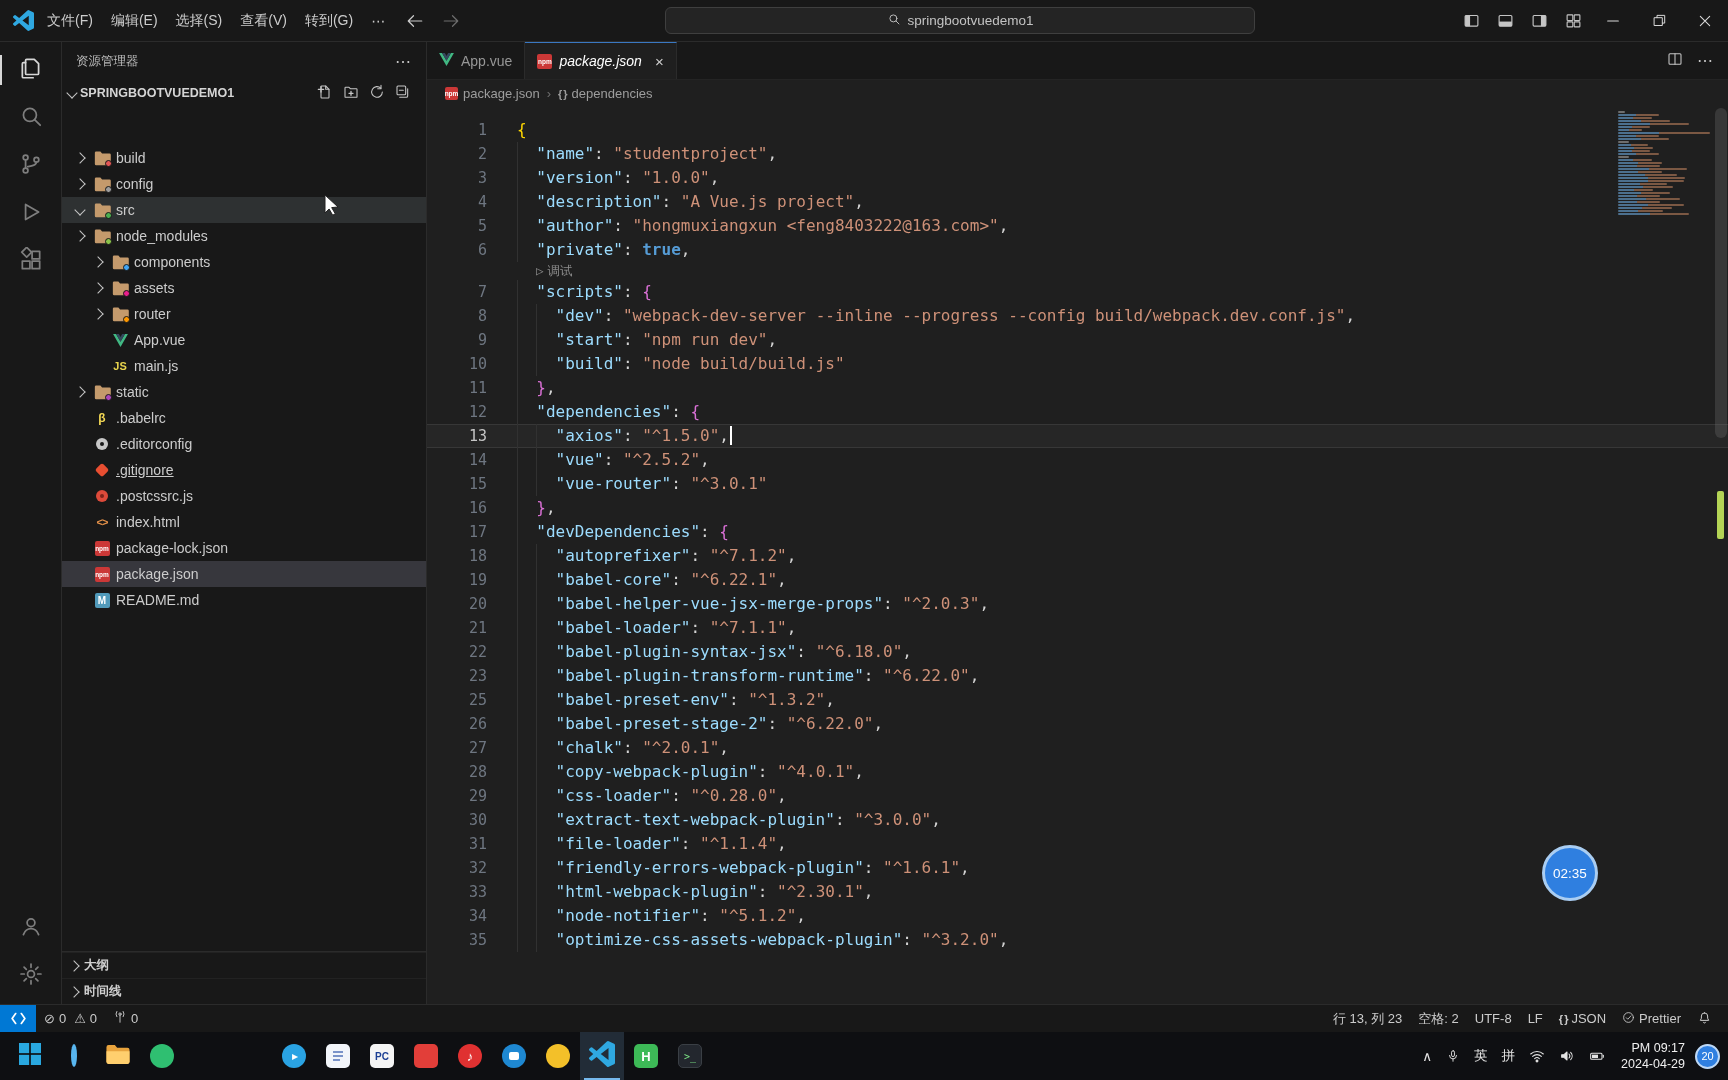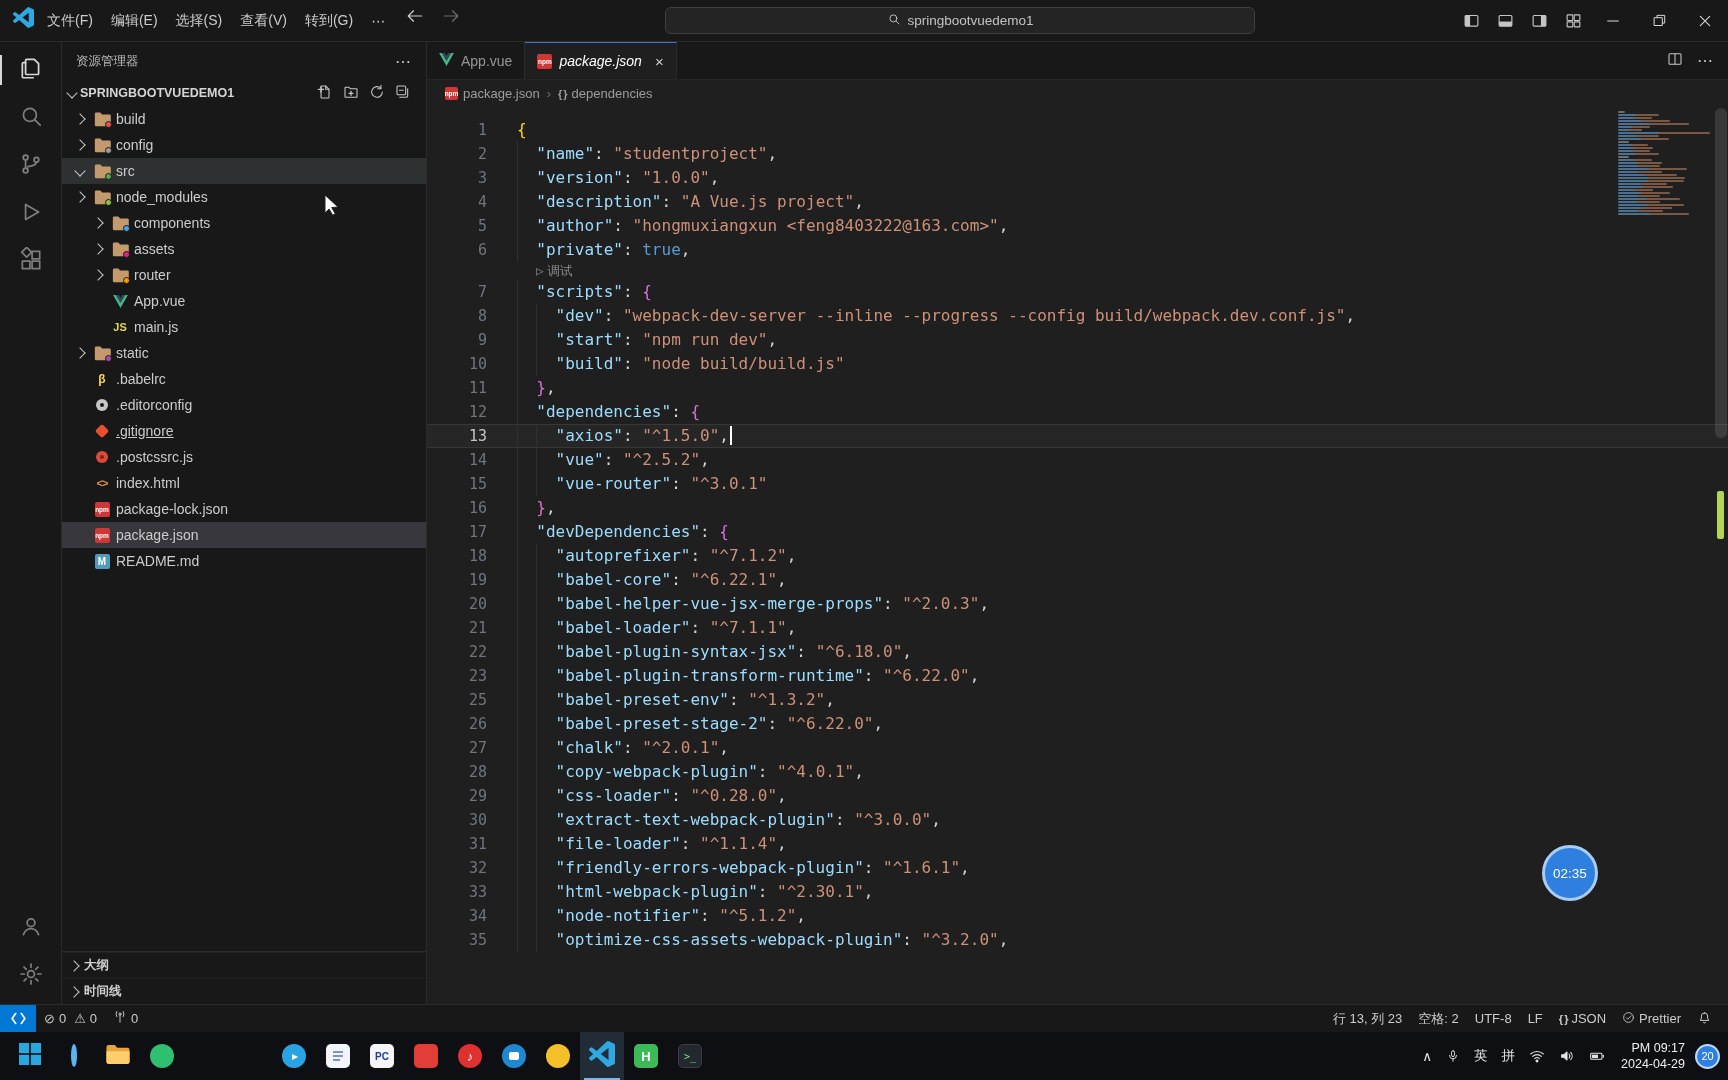--- a/index.html
+++ b/index.html
@@ -3,21 +3,21 @@
 <meta charset="utf-8">
 <style>
   * { margin:0; padding:0; box-sizing:border-box; }
   html,body { width:1728px; height:1080px; overflow:hidden; }
   body { background:#1f1f1f; color:#ccc; font-family:"Liberation Sans",sans-serif; position:relative; }
 
   .window { display:flex; flex-direction:column; height:1032px; width:100%; background:#1f1f1f; }
 
   
   .titlebar { height:42px; flex:none; background:#181818; border-bottom:1px solid #2b2b2b; display:flex; align-items:center; }
-  .tb-left { display:flex; gap:2px; padding-left:10px; }
+  .tb-left { display:flex; align-items:center; gap:2px; padding-left:10px; }
   .logo { width:26px; display:flex; justify-content:center; }
   .menubar { display:flex; align-items:center; }
   .menu-item { padding:5px 9px; font-size:14px; color:#ccc; border-radius:5px; cursor:default; }
   .nav-arrow { width:30px; display:flex; justify-content:center; color:#ccc; margin-left:4px; }
   .nav-arrow.dim { color:#6e6e6e; }
   .tb-center { flex:1; display:flex; justify-content:center; }
   .command-center { width:590px; height:27px; background:#242424; border:1px solid #3f3f3f; border-radius:6px; display:flex; align-items:center; justify-content:center; gap:7px; color:#c3c3c3; font-size:13.5px; }
   .tb-right { display:flex; align-items:center; }
   .layout-btn { width:34px; height:42px; display:flex; align-items:center; justify-content:center; color:#c5c5c5; }
   .win-btn { width:46px; height:42px; display:flex; align-items:center; justify-content:center; color:#d8d8d8; }
@@ -74,21 +74,21 @@
   .crumb-sep { color:#6e6e6e; }
   .braces-glyph { color:#9d9d9d; font-weight:bold; font-size:11px; letter-spacing:-1px; }
 
   .code-wrap { flex:1; min-height:0; position:relative; overflow:hidden; font-family:"DejaVu Sans Mono",monospace; font-size:16px; line-height:24px; padding-top:12px; }
   .code-line { display:flex; height:24px; white-space:pre; }
   .code-line .ln { flex:0 0 90px; padding-right:30px; text-align:right; color:#6e7681; font-size:15px; }
   .code-line.cur { background:rgba(255,255,255,0.035); box-shadow:inset 0 1px 0 rgba(255,255,255,0.08), inset 0 -1px 0 rgba(255,255,255,0.08); }
   .code-line.cur .ln { color:#c6c6c6; }
   .lc { white-space:pre; }
   .ws { display:inline-block; background:repeating-linear-gradient(90deg,#313131 0 1px,transparent 1px 19.3px); }
-  .key { color:#9cdcfe; } .str { color:#ce9178; } .bool { color:#569cd6; }
+  .key { color:#9cdcfe; } .str { color:#ce9178; } .bool { color:#569cd6;font-weight:bold; }
   .p1 { color:#ffd700; } .p2 { color:#da70d6; } .pn { color:#d4d4d4; }
   .codelens { height:18px; line-height:18px; font-size:12.5px; color:#8c8c8c; padding-left:109px; display:flex; align-items:center; gap:4px; cursor:pointer; }
   .caret { display:inline-block; width:2px; height:19px; background:#ffffff; vertical-align:text-bottom; margin-left:1px; }
 
   .minimap { position:absolute; top:4px; right:18px; width:96px; bottom:0; }
   .mm-line { height:2px; margin:1px 0 0 4px; border-radius:1px; opacity:0.75; }
   .scrollbar { position:absolute; top:0; right:0; width:15px; bottom:0; }
   .scroll-thumb { position:absolute; right:1px; top:2px; width:12px; height:330px; background:rgba(121,121,121,0.28); border-radius:6px; }
   .ov-green { position:absolute; right:4px; top:385px; width:7px; height:48px; background:#b4d455; border-radius:2px; }
 
@@ -287,21 +287,21 @@
             <span class="act">
               <span><svg width="16" height="16" viewBox="0 0 24 24" fill="none" stroke="currentColor" stroke-width="1.6" stroke-linecap="round" stroke-linejoin="round">
                   <rect x="3" y="3" width="13" height="13" rx="1.5"></rect>
                   <path d="M6.5 9.5h6"></path>
                   <path d="M19 7v11a2 2 0 0 1-2 2H7"></path>
                 </svg></span>
             </span>
           </span>
       </div>
       <div class="tree">
-          <div class="tree-row" style="padding-left: 10px;">
+          <div class="tree-row" style="padding-left: 10px; margin-top: 39px;">
             <span class="twisty">
               <span class="chev right"></span>
             </span>
             <span class="tree-icon">
               <svg width="17" height="15" viewBox="0 0 16 14">
                 <path d="M.8 1.6A1.2 1.2 0 0 1 2 .4h4l1.6 1.9h7A1.2 1.2 0 0 1 15.8 3.5v8.7a1.2 1.2 0 0 1-1.2 1.2H2a1.2 1.2 0 0 1-1.2-1.2z" fill="#c49a6c"></path>
               </svg>
               <span class="badge" style="background:#e25555"></span>
             </span>
             <span class="tree-label">build</span>

